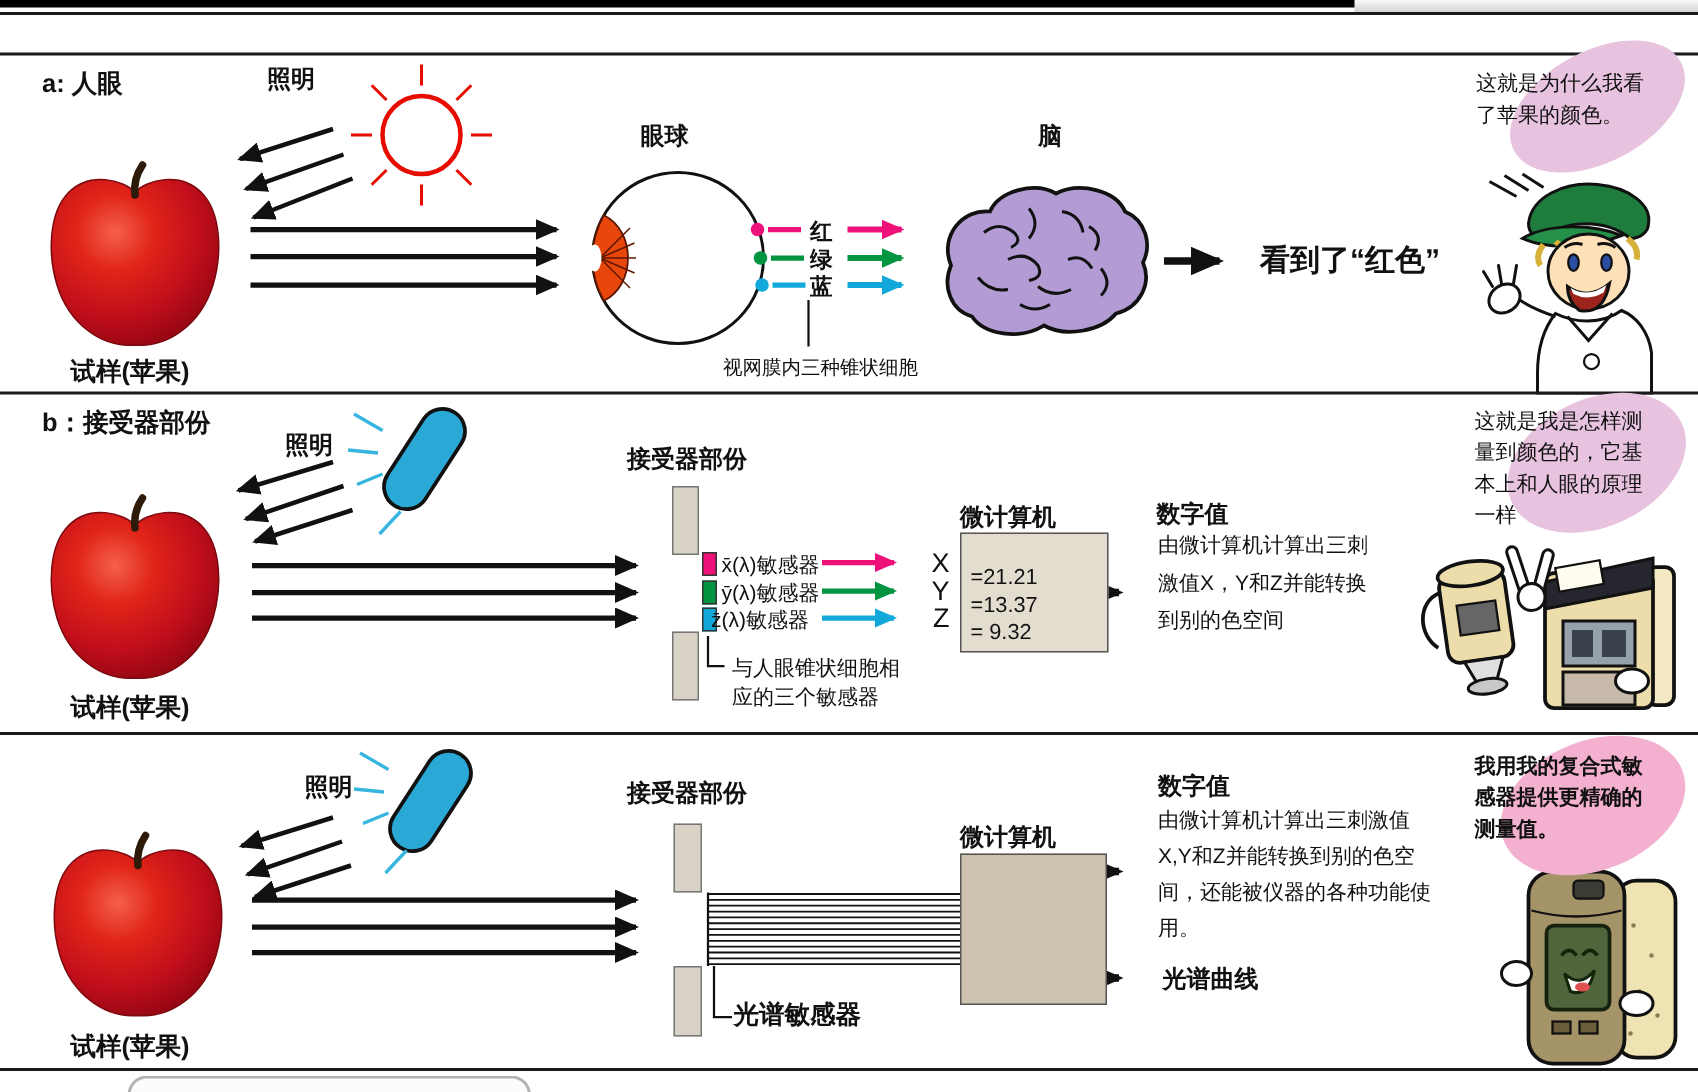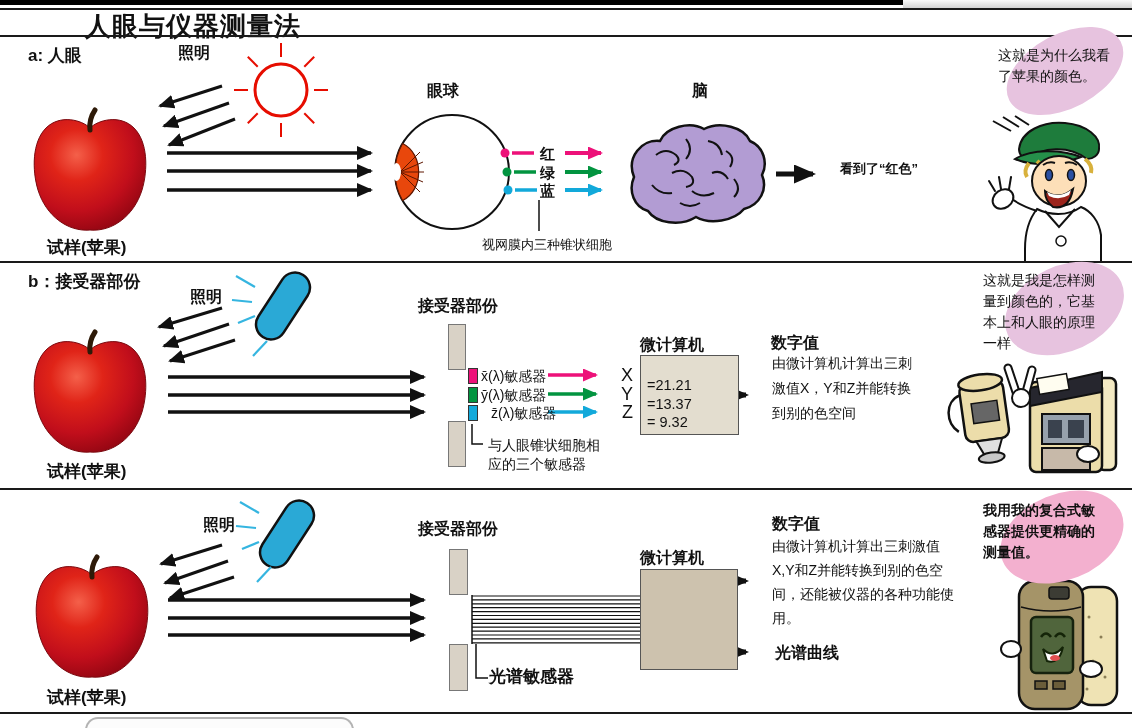--- a/index.html
+++ b/index.html
@@ -24,21 +24,20 @@
   .computer-box{position:absolute;border:1px solid #555;}
 </style>
 </head>
 <body>
 
 <div id="page">
 
   <div class="abs" style="left:0;top:0;width:908px;height:5px;background:#000;"></div>
   <div class="abs" style="left:903;left:903px;top:0;width:229px;height:9px;background:linear-gradient(#fafafa,#cfcfcf);border-bottom:1px solid #9a9a9a;"></div>
   <div class="hline" style="top:8px;"></div>
-  <div class="abs" style="left:85px;top:9px;font-size:26px;font-weight:bold;letter-spacing:1px;white-space:nowrap;">人眼与仪器测量法</div>
   <div class="hline" style="top:35px;"></div>
 
   <svg class="abs" style="left:0;top:37px;" width="1132" height="226">
     <defs>
       <marker id="mkA" markerUnits="userSpaceOnUse" markerWidth="16" markerHeight="14" refX="14" refY="7" orient="auto">
           <path d="M0,0L16,7L0,14Z" fill="#111"></path>
         </marker>
       <marker id="mkAb" markerUnits="userSpaceOnUse" markerWidth="22" markerHeight="19" refX="19" refY="9.5" orient="auto">
           <path d="M0,0L22,9.5L0,19Z" fill="#111"></path>
         </marker>
@@ -173,23 +172,23 @@
 
   <div class="abs seclabel" style="left:28px;top:44px;">a: 人眼</div>
   <div class="abs sublabel" style="left:178px;top:43px;">照明</div>
   <div class="abs sample" style="left:47px;top:236px;">试样(苹果)</div>
   <div class="abs sublabel" style="left:427px;top:81px;">眼球</div>
   <div class="abs sublabel" style="left:692px;top:81px;">脑</div>
   <div class="abs b nowrap" style="left:540px;top:145px;font-size:15px;">红</div>
   <div class="abs b nowrap" style="left:540px;top:164px;font-size:15px;">绿</div>
   <div class="abs b nowrap" style="left:540px;top:182px;font-size:15px;">蓝</div>
   <div class="abs note" style="left:482px;top:236px;">视网膜内三种锥状细胞</div>
-  <div class="abs b nowrap" style="left:840px;top:160px;font-size:13px;">看到了“红色”</div>
+  <div class="abs b nowrap" style="left:840px;top:160px;font-size:20px;">看到了“红色”</div>
   <div class="bubble" style="left:1002px;top:34px;width:126px;height:74px;background:#e7c3df;transform:rotate(-28deg);"></div>
-  <div class="abs speech" style="left:984px;top:45px;width:122px;margin-left:14px;">这就是为什么我看了苹果的颜色。</div>
+  <div class="abs speech" style="left:984px;top:45px;width:122px;">这就是为什么我看了苹果的颜色。</div>
 
   <div class="hline" style="top:261px;"></div>
 
   <svg class="abs" style="left:0;top:262px;" width="1132" height="226">
     <defs>
       <marker id="mkB" markerUnits="userSpaceOnUse" markerWidth="16" markerHeight="14" refX="14" refY="7" orient="auto">
           <path d="M0,0L16,7L0,14Z" fill="#111"></path>
         </marker>
       <marker id="mkBb" markerUnits="userSpaceOnUse" markerWidth="22" markerHeight="19" refX="19" refY="9.5" orient="auto">
           <path d="M0,0L22,9.5L0,19Z" fill="#111"></path>
@@ -282,21 +281,21 @@
 
   <div class="slit" style="left:448px;top:324px;width:16px;height:44px;"></div>
   <div class="slit" style="left:448px;top:421px;width:16px;height:44px;"></div>
 
   <div class="chip" style="left:468px;top:368px;background:#ed1179;"></div>
   <div class="chip" style="left:468px;top:387px;background:#029440;"></div>
   <div class="chip" style="left:468px;top:405px;background:#12a9da;"></div>
 
   <div class="sensor-label" style="left:481px;top:368px;">x̄(λ)敏感器</div>
   <div class="sensor-label" style="left:481px;top:387px;">ȳ(λ)敏感器</div>
-  <div class="sensor-label" style="left:491px;top:405px;">z̄(λ)敏感器</div>
+  <div class="sensor-label" style="left:474px;top:405px;">z̄(λ)敏感器</div>
 
   <div class="xyz" style="left:621px;top:365px;">X</div>
   <div class="xyz" style="left:621px;top:384px;">Y</div>
   <div class="xyz" style="left:622px;top:402px;">Z</div>
 
   <div class="computer-box" style="left:640px;top:355px;width:97px;height:78px;background:#e3ddcf;"></div>
   <div class="val" style="left:647px;top:366px;">=21.21</div>
   <div class="val" style="left:647px;top:385px;">=13.37</div>
   <div class="val" style="left:647px;top:403px;">= 9.32</div>
   <div class="abs sublabel" style="left:640px;top:335px;">微计算机</div>

